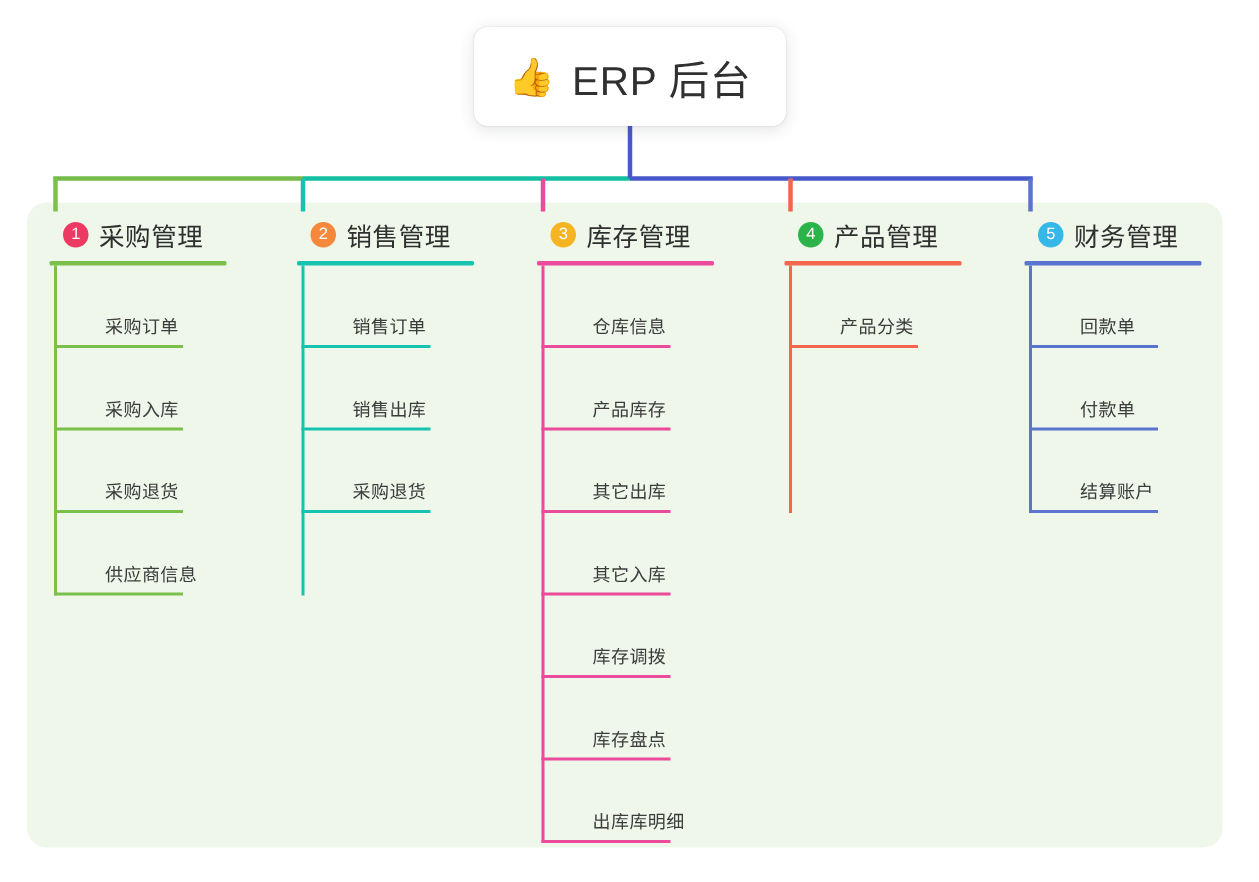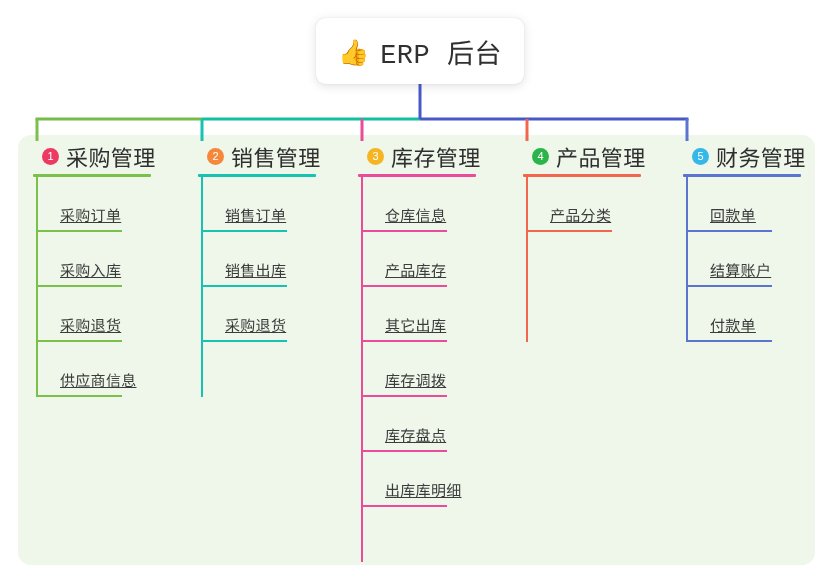--- a/index.html
+++ b/index.html
@@ -51,21 +51,20 @@
     line-height: 1;
     display: block;
     transform: translateY(1px);
   }
   .root-title {
     font-size: 27px;
     letter-spacing: 0.5px;
     color: #303030;
     white-space: nowrap;
     font-weight: 400;
-    font-family: Liberation Mono, monospace;
   }
 
   
   .panel {
     position: absolute;
     left: 18px;
     top: 135px;
     width: 797px;
     height: 430px;
     background: #eef7e9;
@@ -102,21 +101,21 @@
     height: 17px;
     border-radius: 50%;
     color: #ffffff;
     font-size: 11px;
     line-height: 17px;
     text-align: center;
     font-weight: 400;
     flex: 0 0 auto;
   }
   .col-title {
-    font-size: 22px;
+    font-size: 17px;
     color: #2f2f2f;
     letter-spacing: 0.4px;
     text-align: right;
   }
   .head-rule {
     height: 3px;
     width: 118px;
     margin-top: 7px;
     border-radius: 1px;
   }
@@ -125,27 +124,26 @@
     position: relative;
     margin-top: 0;
   }
   .leaf {
     position: relative;
     height: 55px;
     box-sizing: border-box;
   }
   .leaf-label {
     position: absolute;
-    left: 27px;
+    left: 37px;
     bottom: 7px;
-    font-size: 15px;
+    font-size: 12px;
     color: #3c3c3c;
     white-space: nowrap;
     letter-spacing: 0.3px;
-    text-decoration: underline;
   }
   .leaf-rule {
     position: absolute;
     left: 3px;
     bottom: 0;
     height: 1.6px;
     width: 86px;
   }
   .spine {
     position: absolute;
@@ -245,20 +243,24 @@
           </div>
           <div class="leaf">
             <span class="leaf-label">产品库存</span>
             <div class="leaf-rule" style="background: rgb(234, 75, 154);"></div>
           </div>
           <div class="leaf">
             <span class="leaf-label">其它出库</span>
             <div class="leaf-rule" style="background: rgb(234, 75, 154);"></div>
           </div>
           <div class="leaf">
+            <span class="leaf-label">其它入库</span>
+            <div class="leaf-rule" style="background: rgb(234, 75, 154);"></div>
+          </div>
+          <div class="leaf">
             <span class="leaf-label">库存调拨</span>
             <div class="leaf-rule" style="background: rgb(234, 75, 154);"></div>
           </div>
           <div class="leaf">
             <span class="leaf-label">库存盘点</span>
             <div class="leaf-rule" style="background: rgb(234, 75, 154);"></div>
           </div>
           <div class="leaf">
             <span class="leaf-label">出库库明细</span>
             <div class="leaf-rule" style="background: rgb(234, 75, 154);"></div>
@@ -285,24 +287,24 @@
           <span class="col-title">财务管理</span>
         </div>
         <div class="head-rule" style="background: rgb(90, 116, 207);"></div>
         <div class="leaves">
           <div class="spine" style="background: rgb(90, 116, 207); height: 165px;"></div>
           <div class="leaf">
             <span class="leaf-label">回款单</span>
             <div class="leaf-rule" style="background: rgb(90, 116, 207);"></div>
           </div>
           <div class="leaf">
+            <span class="leaf-label">付款单</span>
+            <div class="leaf-rule" style="background: rgb(90, 116, 207);"></div>
+          </div>
+          <div class="leaf">
             <span class="leaf-label">结算账户</span>
             <div class="leaf-rule" style="background: rgb(90, 116, 207);"></div>
           </div>
-          <div class="leaf">
-            <span class="leaf-label">付款单</span>
-            <div class="leaf-rule" style="background: rgb(90, 116, 207);"></div>
-          </div>
         </div>
       </div>
     </div>
 
 </div>
 
 </body></html>

